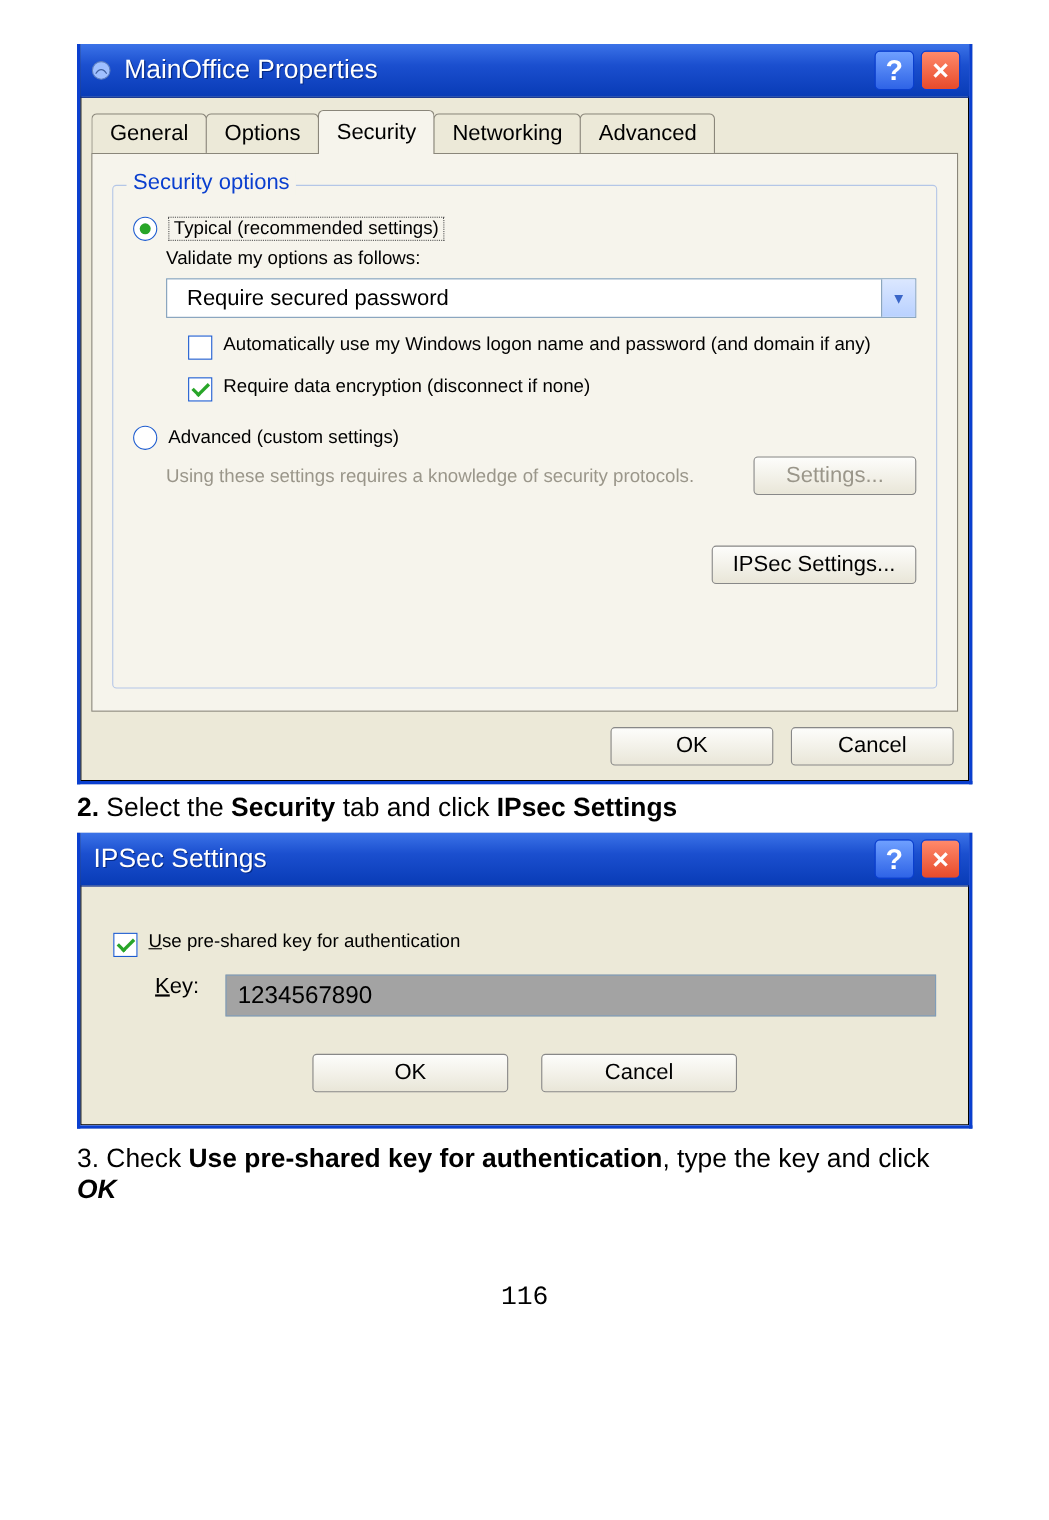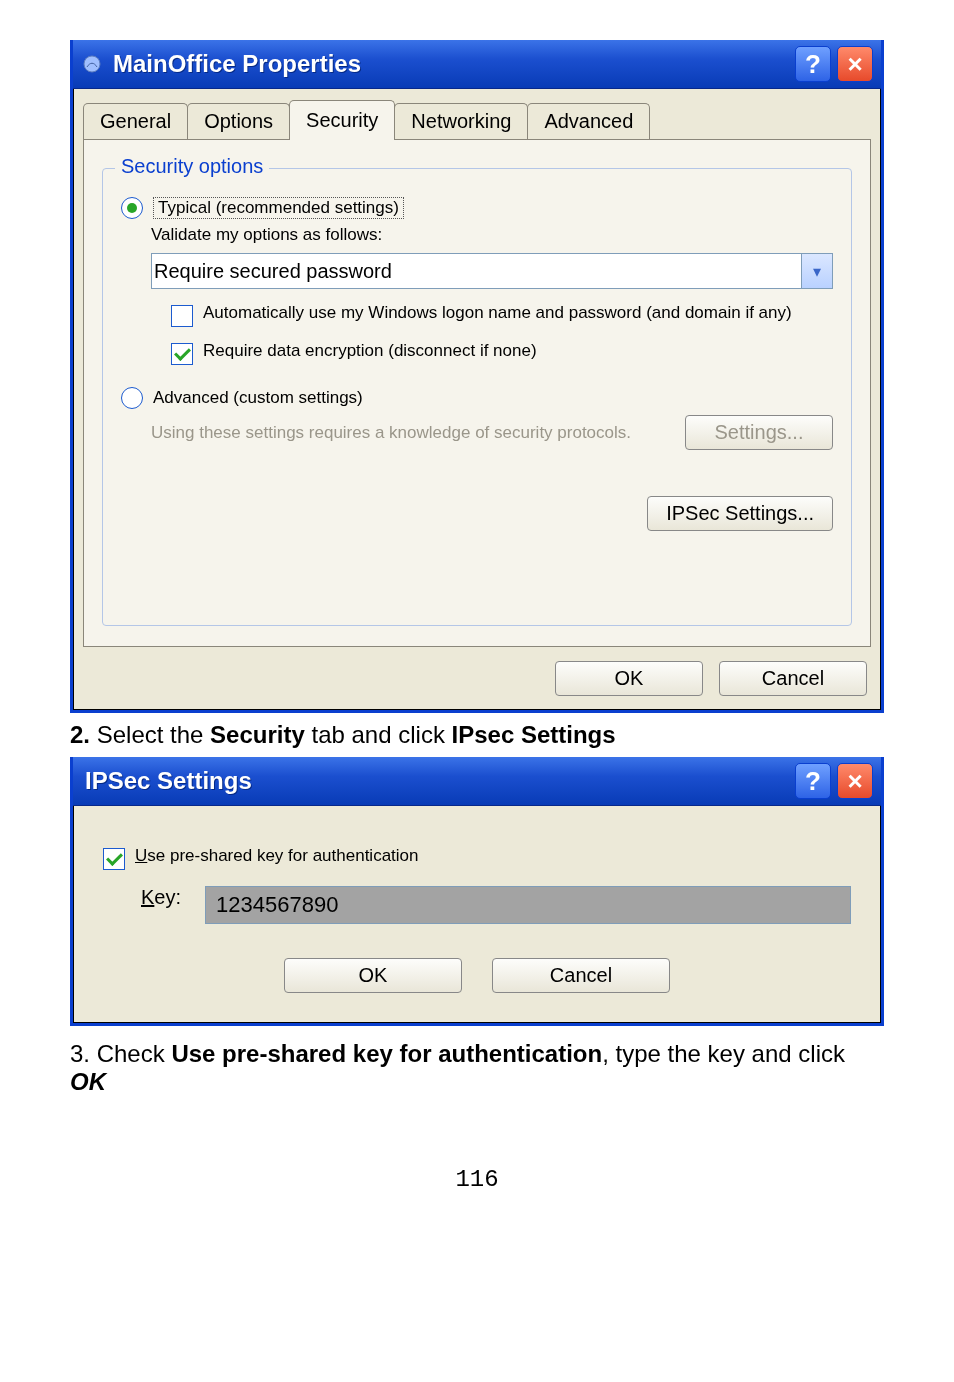--- a/index.html
+++ b/index.html
@@ -2,21 +2,21 @@
 <html><head>
 <meta charset="utf-8">
 <style>
   html,body{margin:0;padding:0;background:#fff;font-family:Tahoma,Arial,sans-serif;font-size:19px;color:#000}
   .page{width:954px;margin:0 auto;padding:40px 70px 40px 70px;box-sizing:border-box}
 
   
   .dlg{border:3px solid #0a3fcf;border-top:none;background:#ece9d8;box-shadow:0 0 0 1px #000 inset}
   .titlebar{height:48px;background:linear-gradient(#3b73e8,#1b4fcf 40%,#083bb6);display:flex;align-items:center;padding:0 8px;border-bottom:1px solid #07288a}
   .title-icon svg{display:block}
-  .title-text{color:#fff;font-weight:bold;font-size:24px;margin-left:10px;flex:1;text-shadow:1px 1px 0 #062a86}
+  .title-text{color:#fff;font-weight:normal;font-size:24px;margin-left:10px;flex:1;text-shadow:1px 1px 0 #062a86}
   .tb-btns{display:flex;gap:6px}
   .tb-btn{width:34px;height:34px;border-radius:5px;display:flex;align-items:center;justify-content:center;border:1px solid #0a3fcf}
   .tb-help{background:linear-gradient(#6fa0ff,#2e63e6)}
   .tb-close{background:linear-gradient(#ff8a6b,#e74a2b)}
   .tb-btn span{color:#fff;font-weight:bold;font-size:26px;line-height:1}
   .tb-close span{color:#fff}
 
   
   .tabs{display:flex;align-items:flex-end;margin:10px 10px 0 10px}
   .tab{padding:6px 16px;border:1px solid #8a867a;border-bottom:none;background:#ece9d8;border-radius:5px 5px 0 0;margin-right:-1px;font-size:20px}
@@ -28,21 +28,21 @@
 
   .radio-row{display:flex;align-items:center;gap:10px;margin:6px 0}
   .radio{width:20px;height:20px;border-radius:50%;border:1px solid #1c5bcf;background:#fff;display:flex;align-items:center;justify-content:center}
   .radio.sel::after{content:"";width:10px;height:10px;border-radius:50%;background:#28a528}
   .dotted{border:1px dotted #555;padding:0 4px}
   .indent{margin-left:30px}
   .label{font-size:17px}
   .disabled{color:#9a968a}
 
   .combo{display:flex;align-items:center;border:1px solid #7f9db9;background:#fff;height:34px;margin-top:8px}
-  .combo-text{flex:1;padding:0 2px;font-size:20px}
+  .combo-text{flex:1;padding:0 18px;font-size:20px}
   .combo-btn{width:30px;height:100%;background:linear-gradient(#dbe7ff,#b9d1ff);display:flex;align-items:center;justify-content:center;border-left:1px solid #7f9db9}
   .chev{color:#3a66c8;font-size:16px}
 
   .check-row{display:flex;align-items:flex-start;gap:10px;margin:14px 0}
   .check{width:20px;height:20px;border:1px solid #1c5bcf;background:#fff;display:flex;align-items:center;justify-content:center;flex:0 0 20px;margin-top:2px}
   .check.on::after{content:"";width:12px;height:6px;border-left:3px solid #28a528;border-bottom:3px solid #28a528;transform:rotate(-45deg);margin-top:-4px}
 
   .btn{border:1px solid #888;background:linear-gradient(#fdfdfb,#e9e6d8);padding:5px 18px;border-radius:4px;font-size:20px;min-width:110px;text-align:center}
   .btn.disabled{color:#9a968a}
   .btn-row{display:flex;justify-content:flex-end;gap:16px;margin:10px 14px 14px 0}

